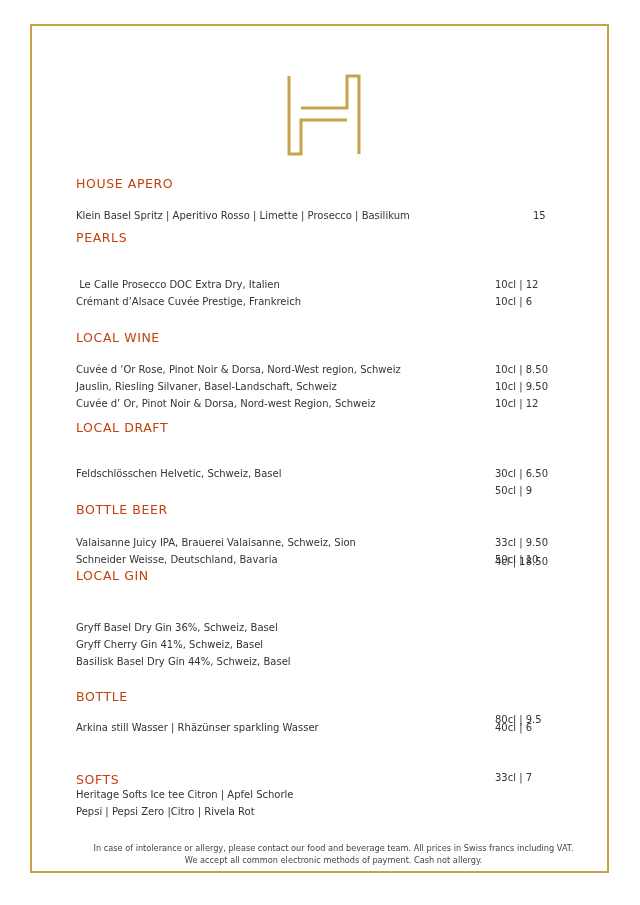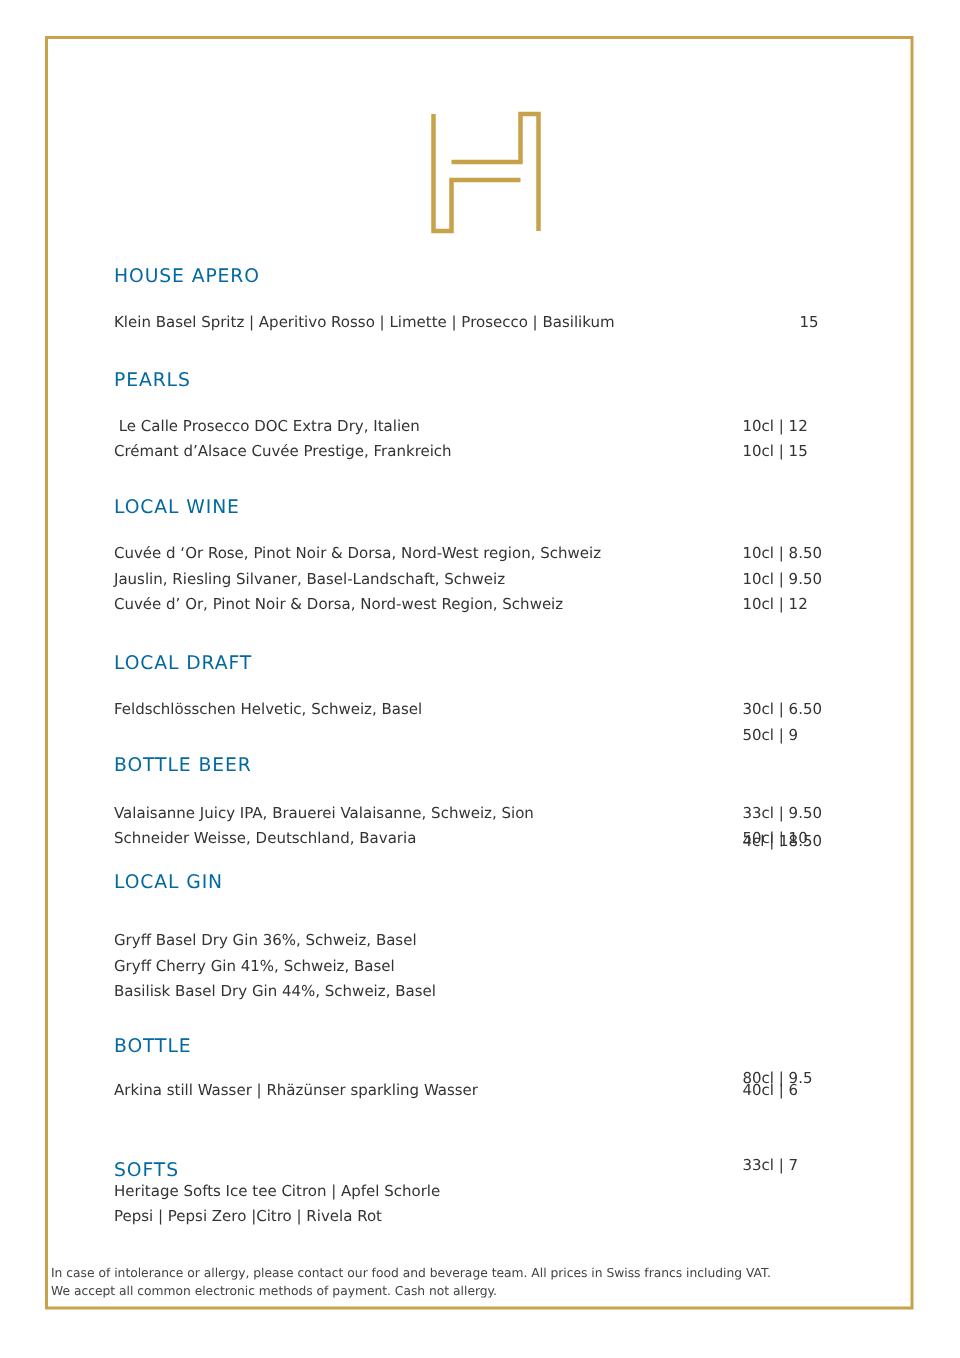--- a/index.html
+++ b/index.html
@@ -2,65 +2,65 @@
 <html><head>
   <meta charset="utf-8">
   <style>
     html, body { margin: 0; padding: 0; background: #ffffff; }
     body { width: 640px; height: 905px; position: relative; overflow: hidden;
            font-family: "DejaVu Sans", sans-serif; color: #2a2a2a; }
     .frame { position: absolute; left: 30px; top: 24px; width: 575px; height: 845px;
              border: 2px solid #c8a24a; box-sizing: content-box; }
     .logo { position: absolute; left: 287px; top: 74px; width: 74px; height: 82px; }
     .sec-title { position: absolute; left: 76px; font-size: 12.5px; letter-spacing: 0.6px;
-                 color: #0369a1; }
+                 color: #c2410c; }
     .row { position: absolute; left: 76px; font-size: 10px; color: #333333; white-space: nowrap; }
     .price { position: absolute; left: 495px; font-size: 10px; color: #333333; white-space: nowrap; }
-    .footer { position: absolute; left: 34px; width: 579px; text-align: left; font-size: 8.2px;
+    .footer { position: absolute; left: 44px; width: 579px; text-align: center; font-size: 8.2px;
               color: #444444; }
   </style>
 </head>
 <body>
 
 <div class="frame"></div>
 
 <svg class="logo" viewBox="0 0 74 82">
   <path d="M2 2 L2 80 L14 80 L14 46 L60 46 M14 34 L60 34 L60 2 L72 2 L72 80" fill="none" stroke="#c8a24a" stroke-width="3"></path>
 </svg>
 
 <div class="sec-title" style="top:176px">HOUSE APERO</div>
 <div class="row" style="top:210px">Klein Basel Spritz | Aperitivo Rosso | Limette | Prosecco | Basilikum</div>
 <div class="price" style="top:210px; left:533px">15</div>
 
-<div class="sec-title" style="top:245px">PEARLS</div>
+<div class="sec-title" style="top:230px">PEARLS</div>
 <div class="row" style="top:279px; white-space:pre"> Le Calle Prosecco DOC Extra Dry, Italien</div>
 <div class="price" style="top:279px">10cl | 12</div>
 <div class="row" style="top:296px">Crémant d’Alsace Cuvée Prestige, Frankreich</div>
-<div class="price" style="top:296px">10cl | 15</div>
+<div class="price" style="top:296px">10cl | 6</div>
 
 <div class="sec-title" style="top:330px">LOCAL WINE</div>
 <div class="row" style="top:364px">Cuvée d ‘Or Rose, Pinot Noir &amp; Dorsa, Nord-West region, Schweiz</div>
 <div class="price" style="top:364px">10cl | 8.50</div>
 <div class="row" style="top:381px">Jauslin, Riesling Silvaner, Basel-Landschaft, Schweiz</div>
 <div class="price" style="top:381px">10cl | 9.50</div>
 <div class="row" style="top:398px">Cuvée d’ Or, Pinot Noir &amp; Dorsa, Nord-west Region, Schweiz</div>
 <div class="price" style="top:398px">10cl | 12</div>
 
-<div class="sec-title" style="top:434px">LOCAL DRAFT</div>
+<div class="sec-title" style="top:420px">LOCAL DRAFT</div>
 <div class="row" style="top:468px">Feldschlösschen Helvetic, Schweiz, Basel</div>
 <div class="price" style="top:468px">30cl | 6.50</div>
 <div class="price" style="top:485px">50cl | 9</div>
 
 <div class="sec-title" style="top:502px">BOTTLE BEER</div>
 <div class="row" style="top:537px">Valaisanne Juicy IPA, Brauerei Valaisanne, Schweiz, Sion</div>
 <div class="price" style="top:537px">33cl | 9.50</div>
 <div class="row" style="top:554px">Schneider Weisse, Deutschland, Bavaria</div>
 <div class="price" style="top:554px">50cl | 10</div>
 
-<div class="sec-title" style="top:580px">LOCAL GIN</div>
+<div class="sec-title" style="top:568px">LOCAL GIN</div>
 <div class="price" style="top:556px">4cl | 18.50</div>
 <div class="row" style="top:622px">Gryff Basel Dry Gin 36%, Schweiz, Basel</div>
 <div class="row" style="top:639px">Gryff Cherry Gin 41%, Schweiz, Basel</div>
 <div class="row" style="top:656px">Basilisk Basel Dry Gin 44%, Schweiz, Basel</div>
 
 <div class="sec-title" style="top:689px">BOTTLE</div>
 <div class="row" style="top:722px">Arkina still Wasser | Rhäzünser sparkling Wasser</div>
 <div class="price" style="top:722px">40cl | 6</div>
 <div class="price" style="top:714px">80cl | 9.5</div>
 

